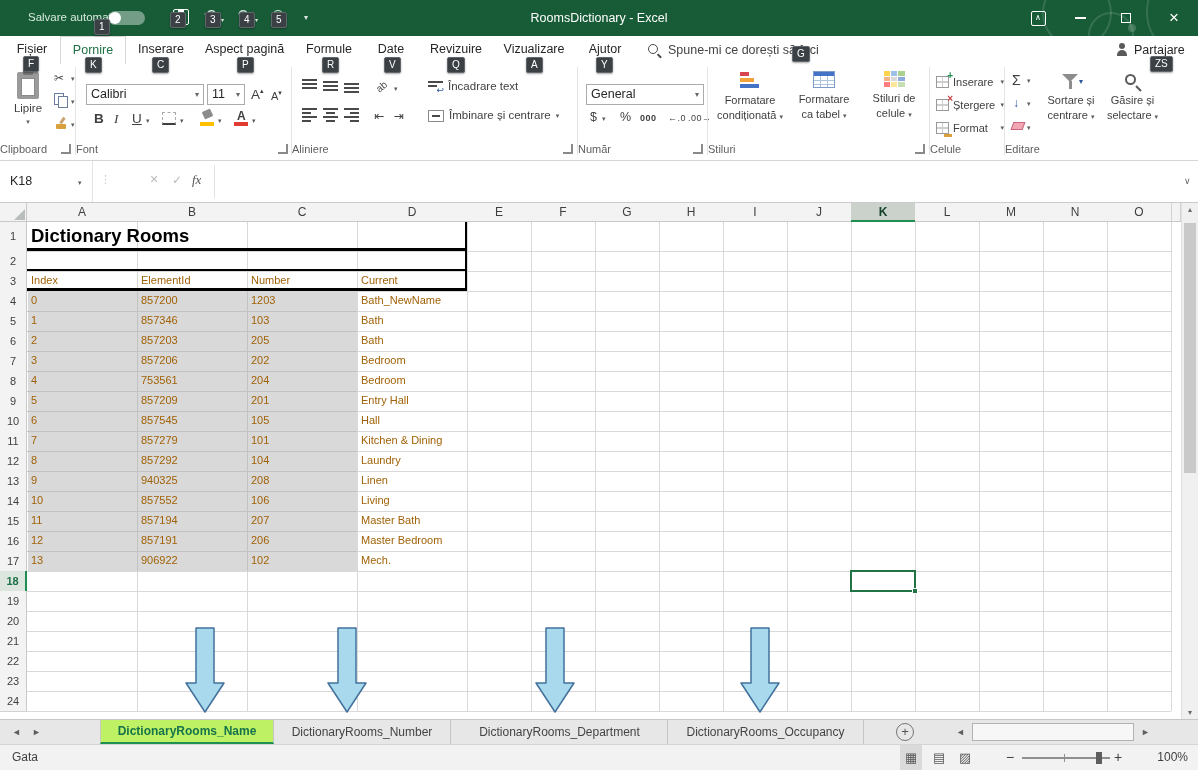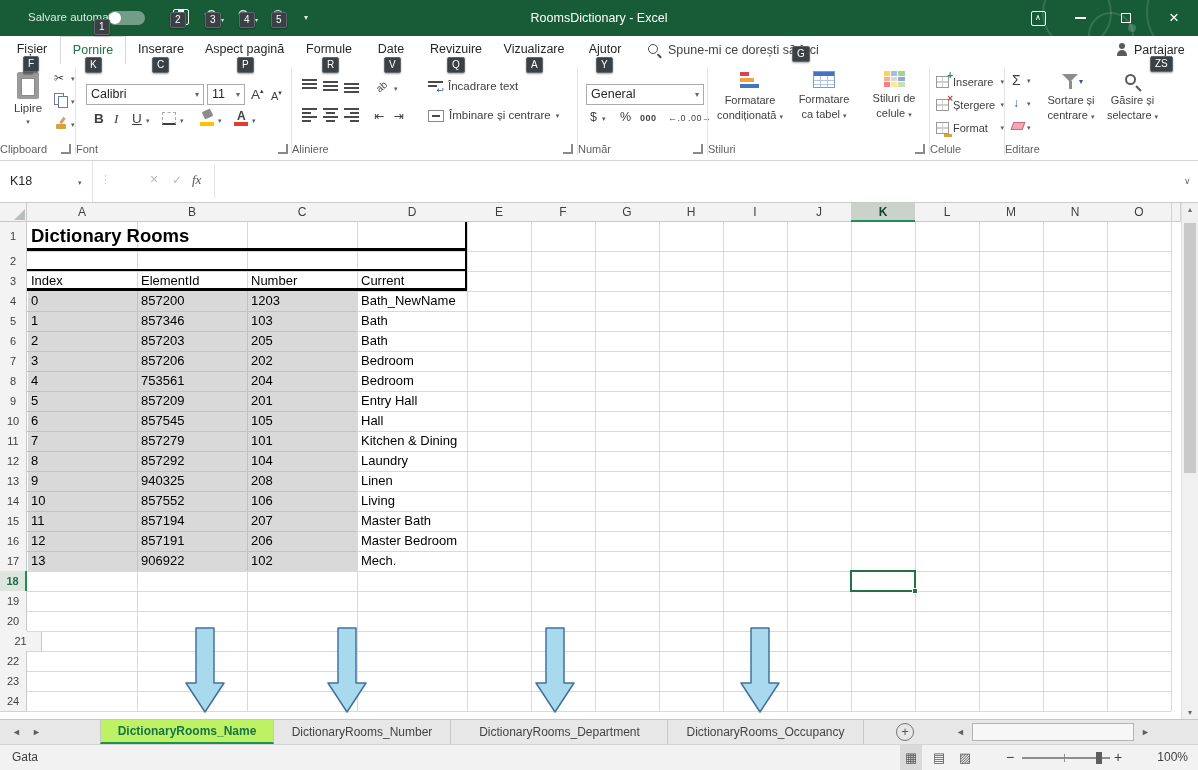--- a/index.html
+++ b/index.html
@@ -91,21 +91,21 @@
 .colhead{position:absolute;background:#F3F3F3;border-right:1px solid #D2D2D2;border-bottom:1px solid #C9C9C9;text-align:center;font-size:12px;color:#3F3F3F}
 .colhead.sel{background:#CBD2CC;color:#17452C;border-bottom:2px solid #1E8F50;font-weight:bold}
 .rowhead{position:absolute;background:#F3F3F3;border-right:1px solid #C9C9C9;border-bottom:1px solid #D2D2D2;text-align:center;font-size:11px;color:#3F3F3F}
 .rowhead.sel{background:#DCE5DE;color:#1E7145;border-right:2px solid #1E8F50;font-weight:bold}
 .vline{position:absolute;width:1px;background:#D9D9D9}
 .hline{position:absolute;height:1px;background:#D9D9D9}
 .vlineg{position:absolute;width:1px;background:#C2C2C2}
 .hlineg{position:absolute;height:1px;background:#C2C2C2}
 .grayblock{position:absolute;background:#D9D9D9}
 .blk{position:absolute;background:#000}
-.cellt{position:absolute;font-size:13px;color:#000000;white-space:nowrap}
+.cellt{position:absolute;font-size:11px;color:#a16207;white-space:nowrap}
 .celltitle{position:absolute;font-size:18.5px;font-weight:bold;color:#000;white-space:nowrap}
 .selbox{position:absolute;border:2px solid #217346}
 .selhandle{position:absolute;width:6px;height:6px;background:#217346;border:1px solid #fff}
 
 #vscroll{left:1181px;top:203px;width:17px;height:516px;background:#F0F0F0;border-left:1px solid #E0E0E0}
 #sheettabs{left:0;top:719px;width:1198px;height:25px;background:#E7E7E7;border-top:1px solid #C6C6C6}
 .sheettab{position:absolute;height:24px;line-height:24px;text-align:center;font-size:12px;color:#444;border-right:1px solid #C6C6C6;white-space:nowrap;overflow:hidden}
 .sheettab.active{background:#bef264;color:#17744A;font-weight:bold;border-left:1px solid #C6C6C6;border-bottom:2px solid #1E8F50;line-height:22px}
 .navarr{position:absolute;font-size:9px;color:#5F5F5F;line-height:1}
 .addsheet{position:absolute;width:18px;height:18px;border:1px solid #767676;border-radius:50%;color:#555;font-size:13px;line-height:15px;text-align:center}
@@ -428,21 +428,21 @@
     <div class="rowhead" style="left: 0px; top: 228px; width: 27px; height: 21px; line-height: 20px;">11</div>
     <div class="rowhead" style="left: 0px; top: 248px; width: 27px; height: 21px; line-height: 20px;">12</div>
     <div class="rowhead" style="left: 0px; top: 268px; width: 27px; height: 21px; line-height: 20px;">13</div>
     <div class="rowhead" style="left: 0px; top: 288px; width: 27px; height: 21px; line-height: 20px;">14</div>
     <div class="rowhead" style="left: 0px; top: 308px; width: 27px; height: 21px; line-height: 20px;">15</div>
     <div class="rowhead" style="left: 0px; top: 328px; width: 27px; height: 21px; line-height: 20px;">16</div>
     <div class="rowhead" style="left: 0px; top: 348px; width: 27px; height: 21px; line-height: 20px;">17</div>
     <div class="rowhead sel" style="left: 0px; top: 368px; width: 27px; height: 21px; line-height: 20px;">18</div>
     <div class="rowhead" style="left: 0px; top: 388px; width: 27px; height: 21px; line-height: 20px;">19</div>
     <div class="rowhead" style="left: 0px; top: 408px; width: 27px; height: 21px; line-height: 20px;">20</div>
-    <div class="rowhead" style="left: 0px; top: 428px; width: 42px; height: 21px; line-height: 20px;">21</div>
+    <div class="rowhead" style="left: 0px; top: 428px; width: 27px; height: 21px; line-height: 20px;">21</div>
     <div class="rowhead" style="left: 0px; top: 448px; width: 27px; height: 21px; line-height: 20px;">22</div>
     <div class="rowhead" style="left: 0px; top: 468px; width: 27px; height: 21px; line-height: 20px;">23</div>
     <div class="rowhead" style="left: 0px; top: 488px; width: 27px; height: 21px; line-height: 20px;">24</div>
     <div class="grayblock" style="left: 28px; top: 88px; width: 329px; height: 280px;"></div>
     <div class="vline" style="left: 137px; top: 19px; height: 489px;"></div>
     <div class="vline" style="left: 247px; top: 19px; height: 489px;"></div>
     <div class="vline" style="left: 357px; top: 19px; height: 489px;"></div>
     <div class="vline" style="left: 467px; top: 19px; height: 489px;"></div>
     <div class="vline" style="left: 531px; top: 19px; height: 489px;"></div>
     <div class="vline" style="left: 595px; top: 19px; height: 489px;"></div>

